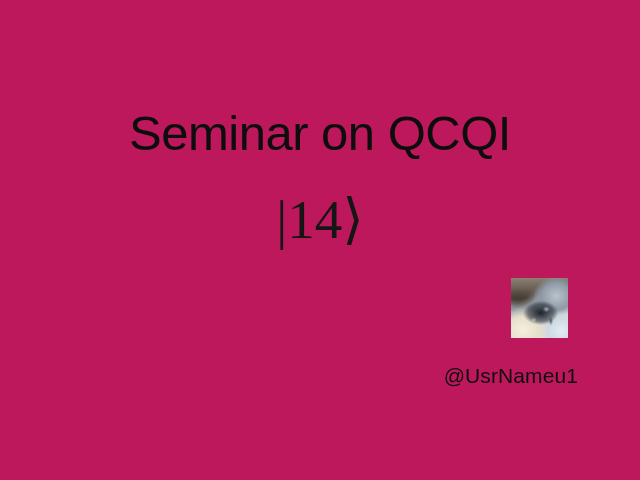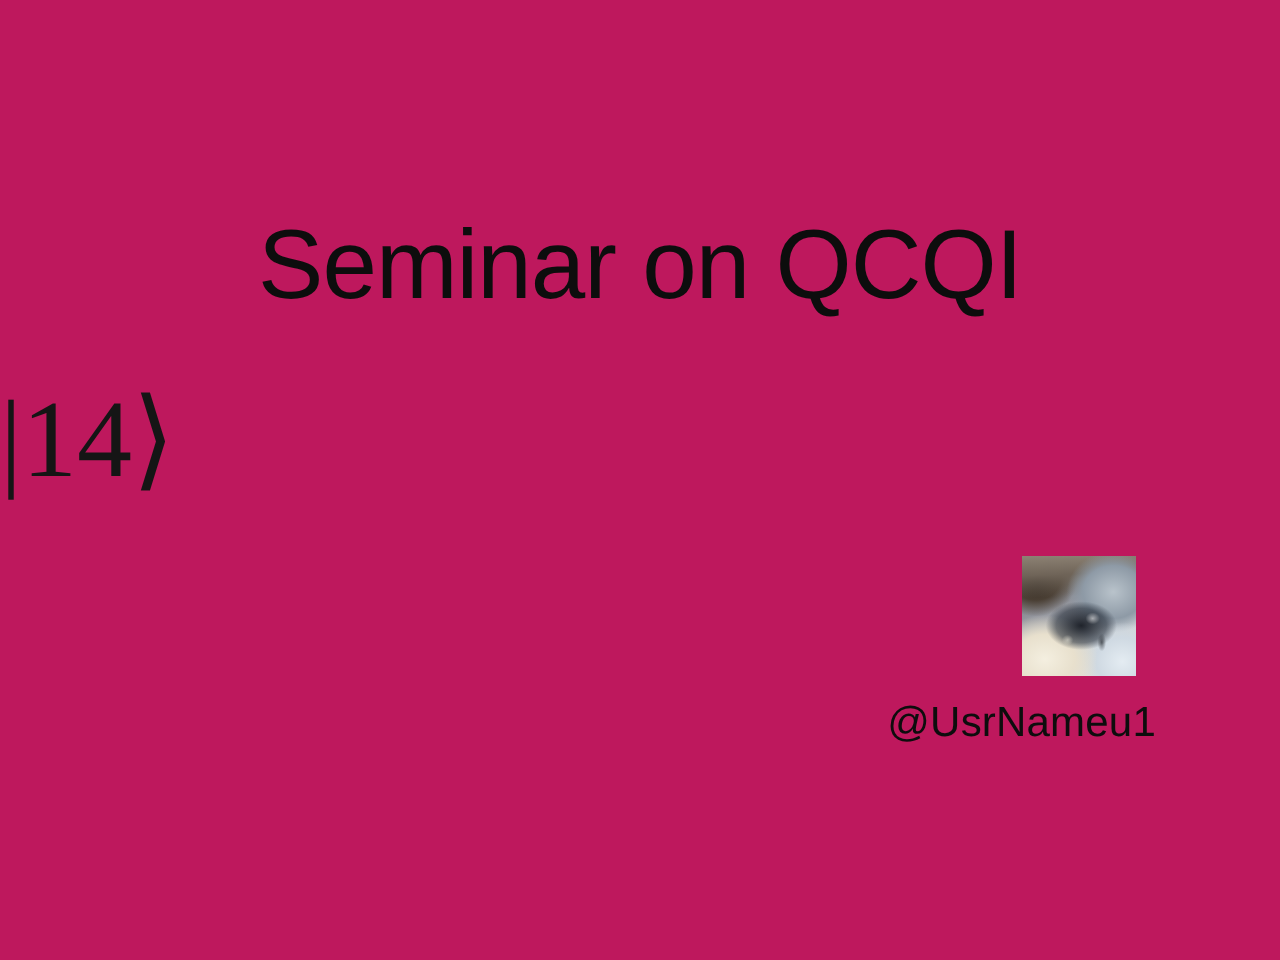--- a/index.html
+++ b/index.html
@@ -36,21 +36,21 @@
     line-height: 1.05;
     white-space: nowrap;
   }
 
   
   .ket {
     position: absolute;
     left: 0;
     right: 0;
     top: 191px;
-    text-align: left;
+    text-align: center;
     font-family: "Liberation Serif", "DejaVu Serif", serif;
     font-size: 55px;
     font-weight: 400;
     color: #151515;
     line-height: 1.05;
     white-space: nowrap;
   }
 
   
   .avatar {
@@ -86,21 +86,21 @@
     background:
       radial-gradient(ellipse 9% 7% at 62% 52%, rgba(255,255,255,0.55) 0%, rgba(255,255,255,0) 70%),
       radial-gradient(ellipse 7% 6% at 40% 70%, rgba(250,246,230,0.5) 0%, rgba(250,246,230,0) 72%),
       radial-gradient(ellipse 5% 10% at 70% 72%, rgba(20,24,30,0.6) 0%, rgba(20,24,30,0) 75%);
   }
 
   
   .handle {
     position: absolute;
     left: 0;
-    top: 350px;
+    top: 364px;
     width: 578px;
     text-align: right;
     font-family: "Liberation Sans", sans-serif;
     font-size: 21px;
     font-weight: 400;
     letter-spacing: 0.1px;
     color: #0d0d0d;
     white-space: nowrap;
   }
 </style>

